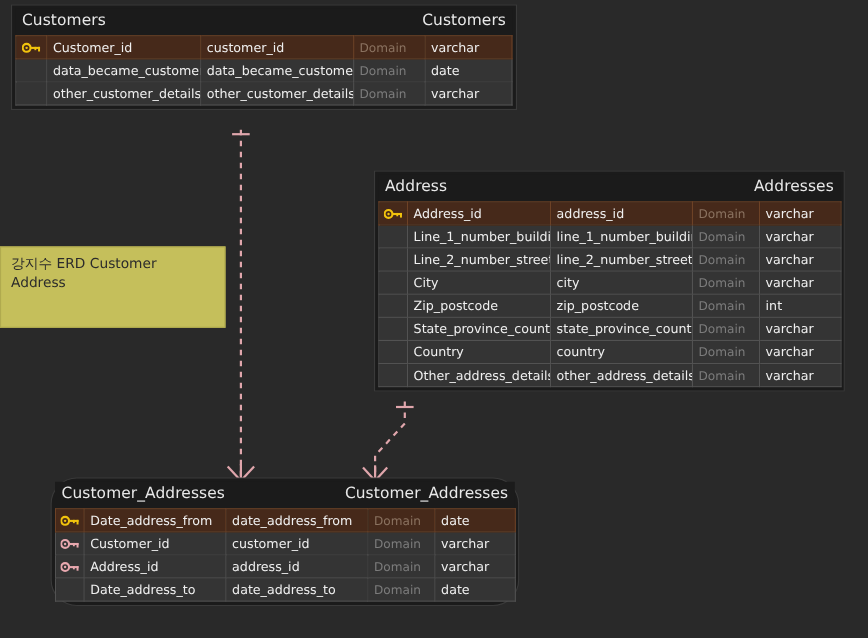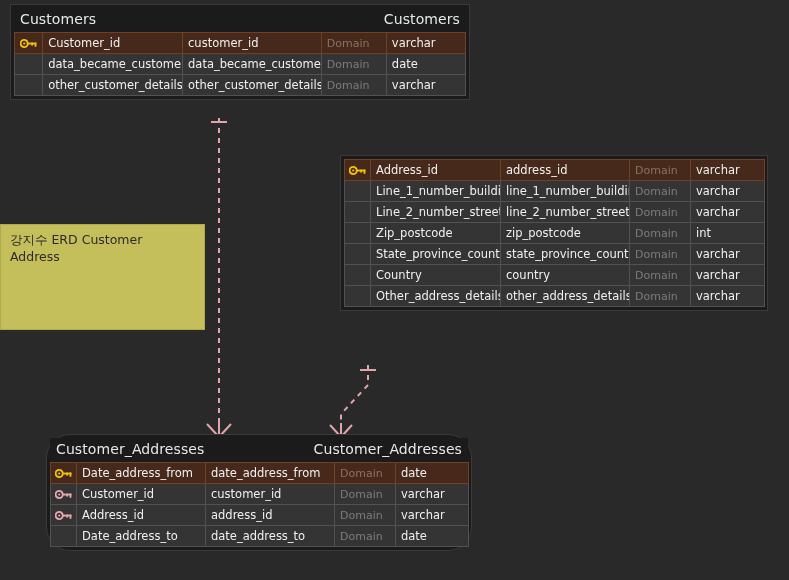--- a/index.html
+++ b/index.html
@@ -130,21 +130,21 @@
 
       <g>
         <line x1="341" y1="437" x2="330" y2="425" stroke="#e0a6ac" stroke-width="2"></line>
         <line x1="341" y1="437" x2="352" y2="425" stroke="#e0a6ac" stroke-width="2"></line>
         <line x1="341" y1="437" x2="341" y2="423" stroke="#e0a6ac" stroke-width="2"></line>
         <line x1="329" y1="437" x2="353" y2="437" stroke="#e0a6ac" stroke-width="2"></line>
       </g>
     </g>
   </svg>
 
-  <div class="note" id="note-box" style="left: 0px; top: 224px; width: 205px; height: 106px; background: rgb(197, 191, 91); border-color: rgb(176, 170, 78); color: rgb(43, 43, 43);">
+  <div class="note" id="note-box" style="left: 0px; top: 224px; width: 205px; height: 74px; background: rgb(197, 191, 91); border-color: rgb(176, 170, 78); color: rgb(43, 43, 43);">
     <span>강지수 ERD Customer Address</span>
   </div>
 
   <div id="entities-layer">
       <div class="entity" style="left: 10px; top: 4px; width: 460px;">
         <div class="entity-head">
           <span class="ttl-left">Customers</span>
           <span class="ttl-right">Customers</span>
         </div>
         <table class="attr-table">
@@ -180,20 +180,24 @@
               <td class="c-key"></td>
               <td class="c-log">other_customer_details</td>
               <td class="c-phy">other_customer_details</td>
               <td class="c-dom">Domain</td>
               <td class="c-type">varchar</td>
             </tr>
           </tbody>
         </table>
       </div>
       <div class="entity" style="left: 340px; top: 155px; width: 428px;">
+        <div class="entity-head">
+          <span class="ttl-left">Address</span>
+          <span class="ttl-right">Addresses</span>
+        </div>
         <table class="attr-table">
           <colgroup>
             <col style="width: 26px;">
             <col style="width: 130px;">
             <col style="width: 129px;">
             <col style="width: 61px;">
             <col style="width: 74px;">
           </colgroup>
           <tbody>
             <tr class="pk">
@@ -213,20 +217,27 @@
               <td class="c-key"></td>
               <td class="c-log">Line_1_number_building</td>
               <td class="c-phy">line_1_number_building</td>
               <td class="c-dom">Domain</td>
               <td class="c-type">varchar</td>
             </tr>
             <tr>
               <td class="c-key"></td>
               <td class="c-log">Line_2_number_street</td>
               <td class="c-phy">line_2_number_street</td>
+              <td class="c-dom">Domain</td>
+              <td class="c-type">varchar</td>
+            </tr>
+            <tr>
+              <td class="c-key"></td>
+              <td class="c-log">City</td>
+              <td class="c-phy">city</td>
               <td class="c-dom">Domain</td>
               <td class="c-type">varchar</td>
             </tr>
             <tr>
               <td class="c-key"></td>
               <td class="c-log">Zip_postcode</td>
               <td class="c-phy">zip_postcode</td>
               <td class="c-dom">Domain</td>
               <td class="c-type">int</td>
             </tr>

